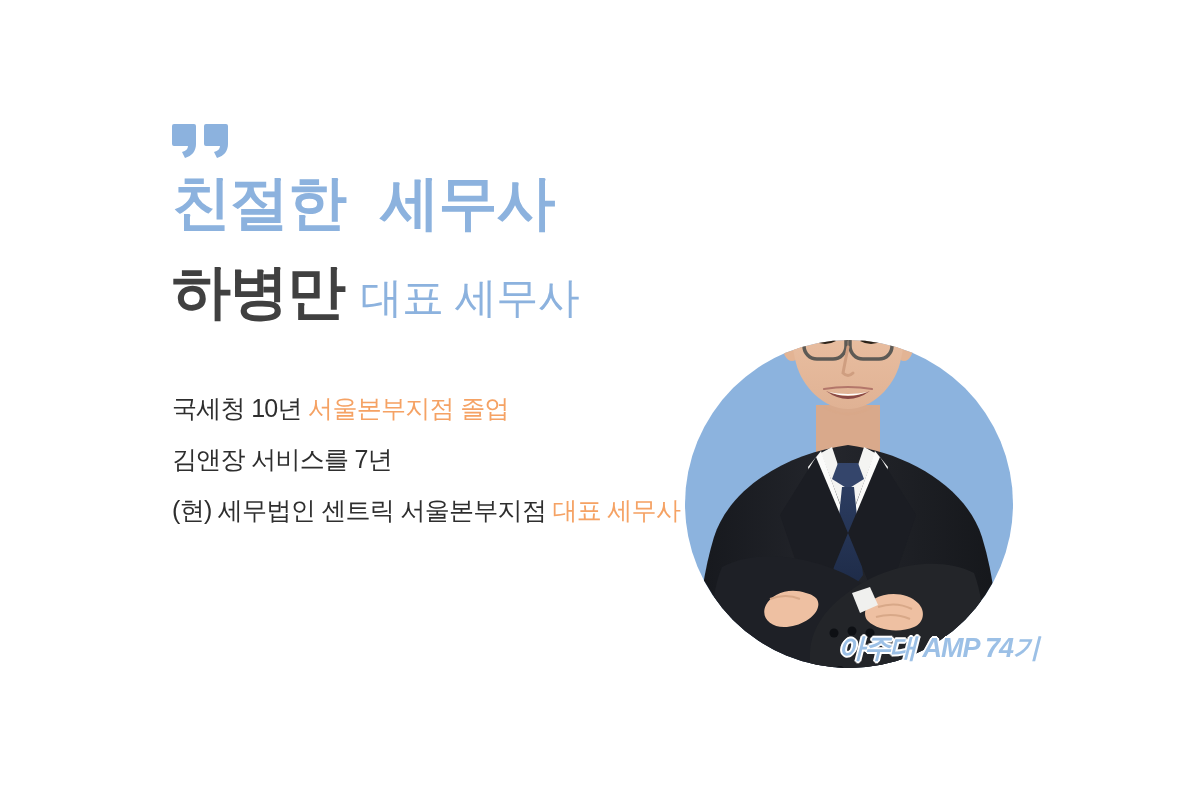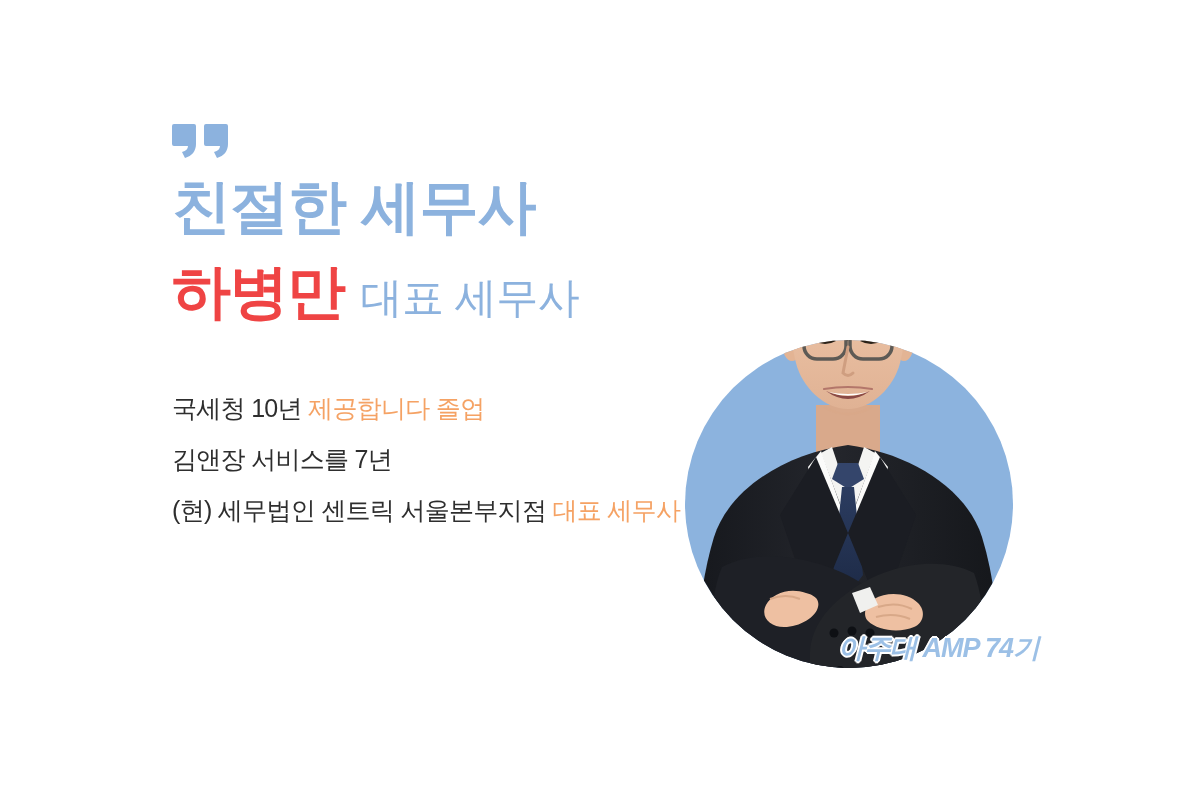--- a/index.html
+++ b/index.html
@@ -35,32 +35,33 @@
   }
 
   .headline {
     font-size: 59px;
     font-weight: 700;
     letter-spacing: -1px;
     line-height: 1.0;
     color: #8cb2de;
     margin: 0 0 26px 0;
     white-space: nowrap;
+    font-family: Liberation Mono, monospace;
   }
 
   .nameline {
     margin: 0 0 74px 0;
     white-space: nowrap;
     line-height: 1.0;
   }
   .nameline .name {
     font-size: 59px;
     font-weight: 700;
     letter-spacing: -1.5px;
-    color: #ef4444;
+    color: #404040;
   }
   .nameline .role {
     font-size: 42px;
     font-weight: 400;
     letter-spacing: -0.5px;
     color: #8cb2de;
     margin-left: 16px;
   }
 
   .credentials {
@@ -145,21 +146,21 @@
     </svg>
 
     <h1 class="headline">친절한 세무사</h1>
 
     <div class="nameline">
       <span class="name">하병만</span><span class="role">대표 세무사</span>
     </div>
 
     <ul class="credentials">
       <li>
-        <span>국세청 10년 </span><span class="accent">제공합니다 졸업</span>
+        <span>국세청 10년 </span><span class="accent">서울본부지점 졸업</span>
       </li>
       <li>
         <span>김앤장 서비스를 7년</span><span class="accent"></span>
       </li>
       <li>
         <span>(현) 세무법인 센트릭 서울본부지점 </span><span class="accent">대표 세무사</span>
       </li>
     </ul>
 
 

